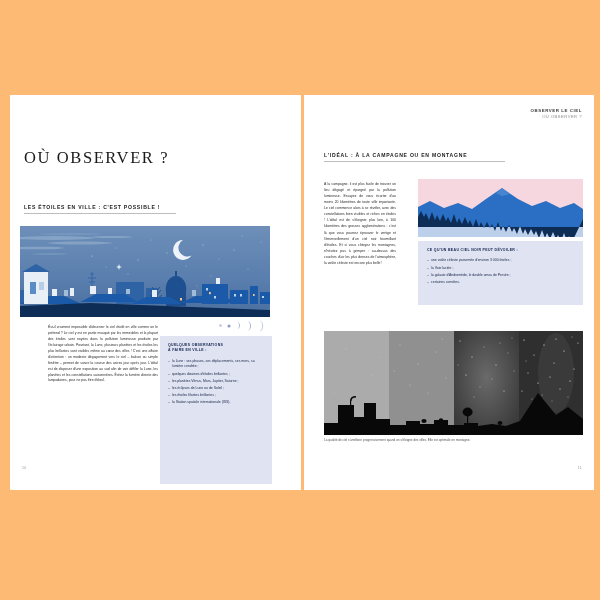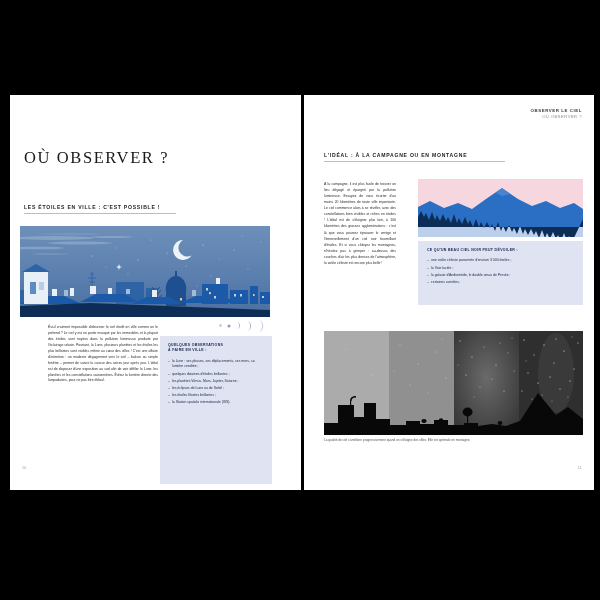--- a/index.html
+++ b/index.html
@@ -6,21 +6,21 @@
   html, body {
     width: 600px; height: 600px;
     background: #ffffff;
     font-family: "Liberation Sans", sans-serif;
     overflow: hidden;
   }
   .spread {
     position: absolute;
     left: 0; top: 0;
     width: 600px; height: 600px;
-    background: #000000;
+    background: #fdba74;
   }
 
   
   .page {
     position: absolute;
     top: 95px;
     width: 290px;
     height: 395px;
     background: #ffffff;
   }

